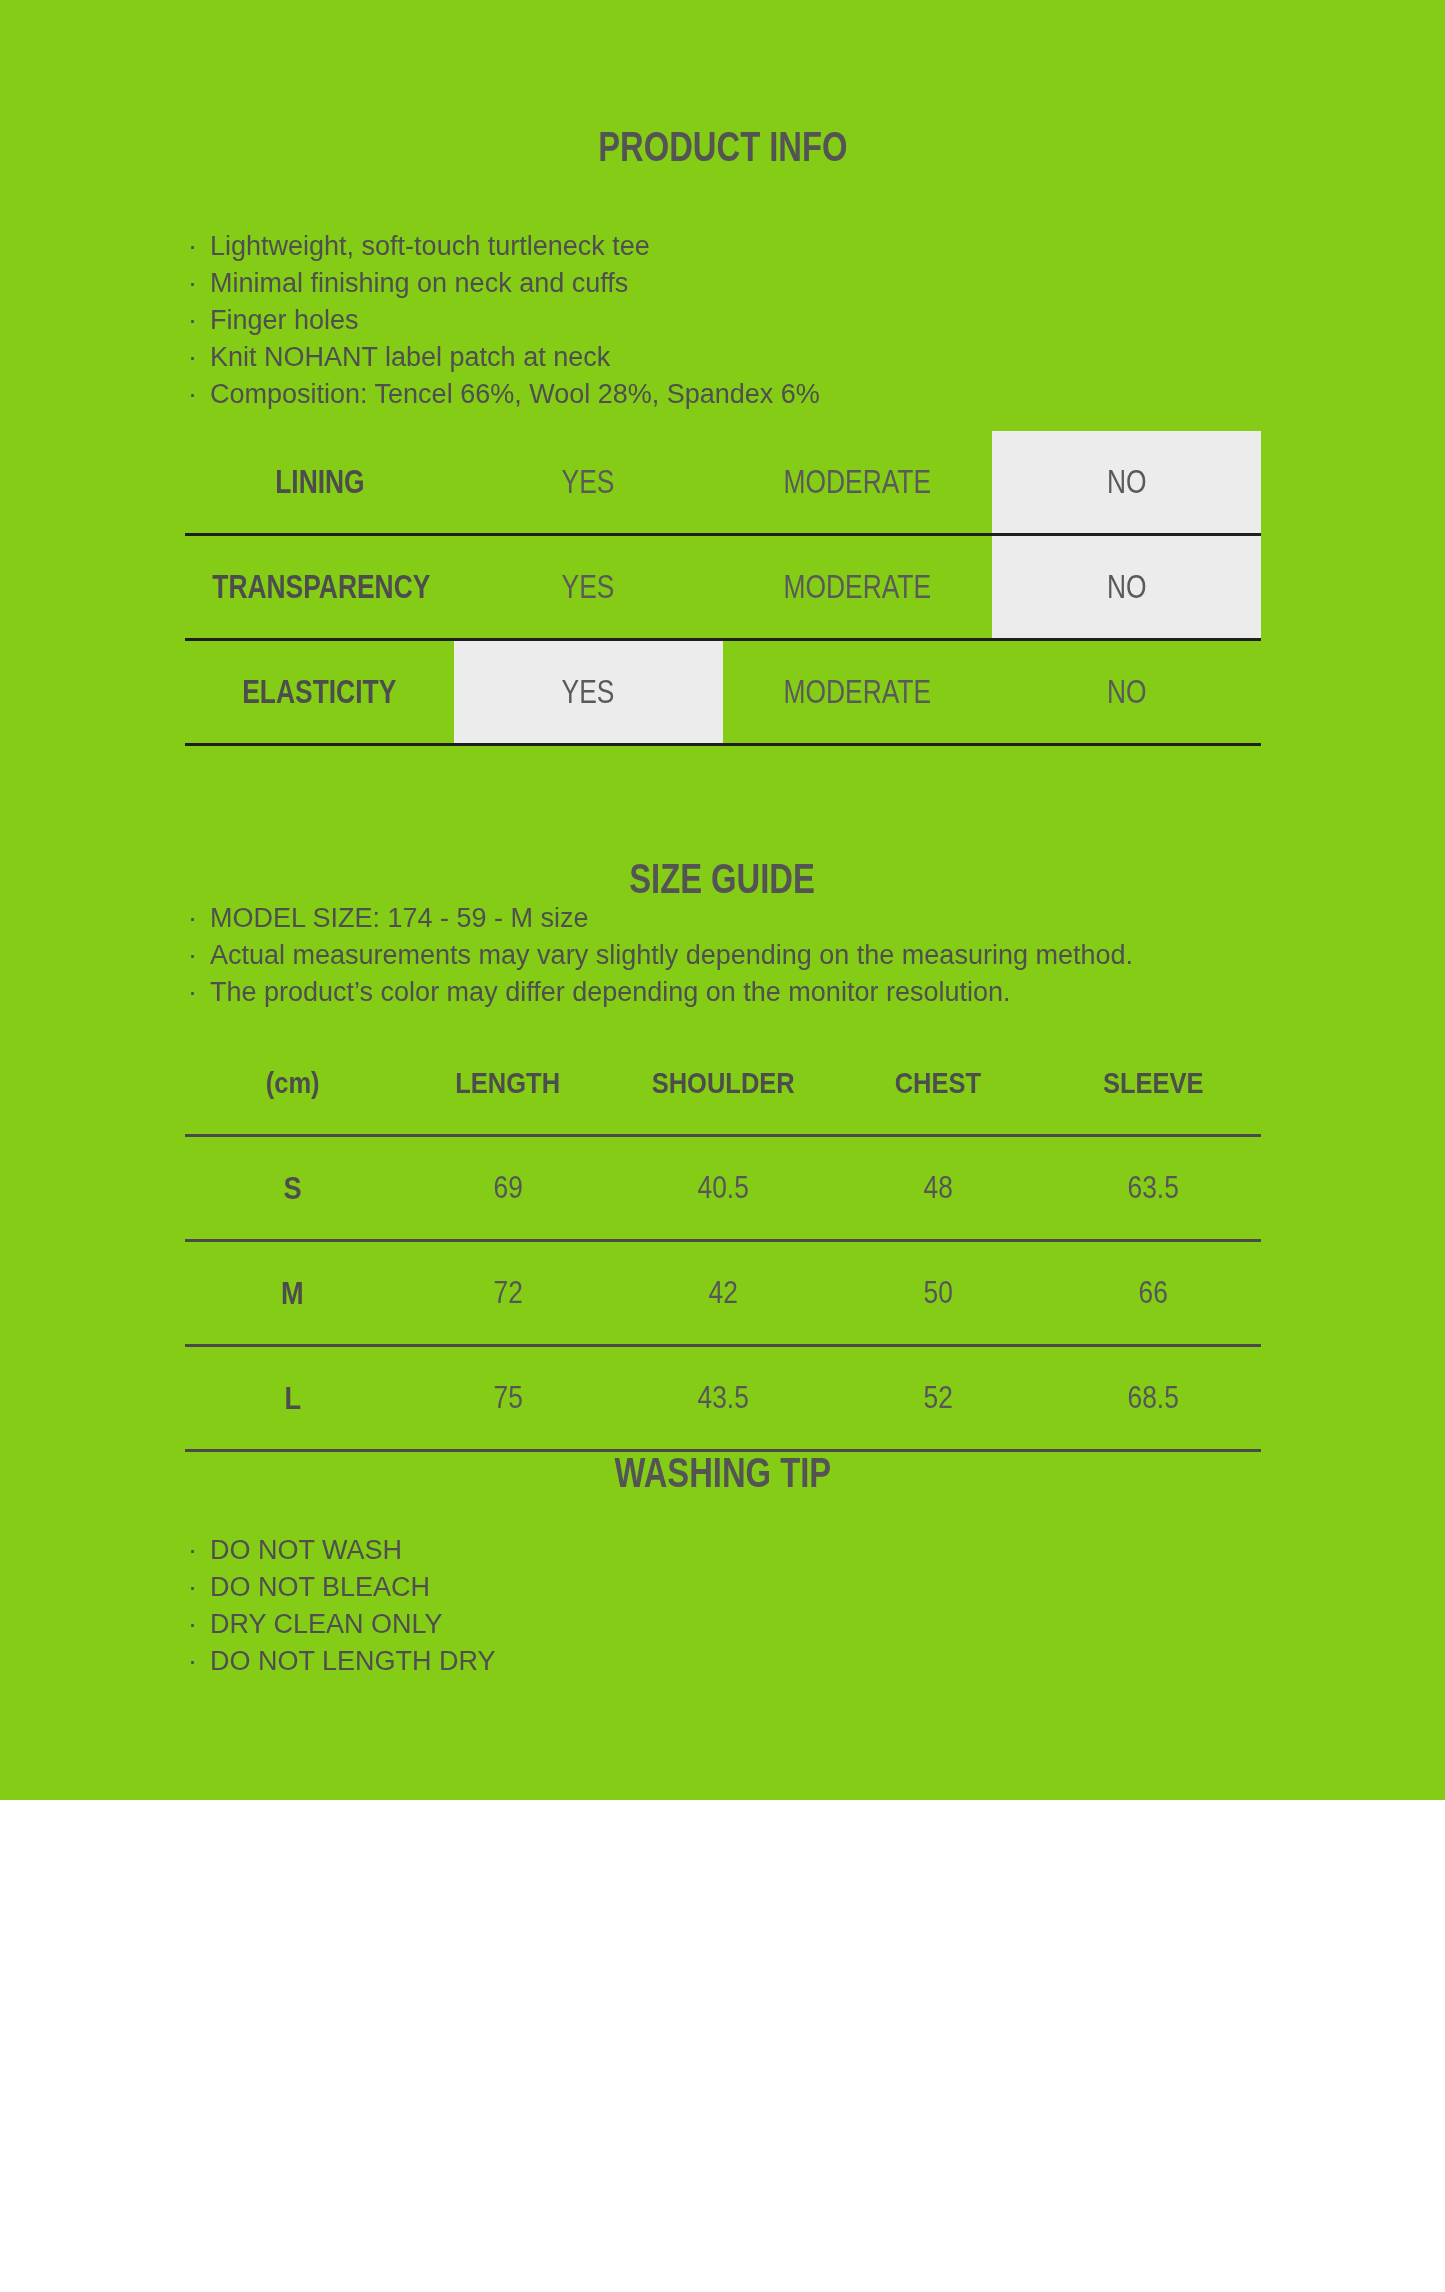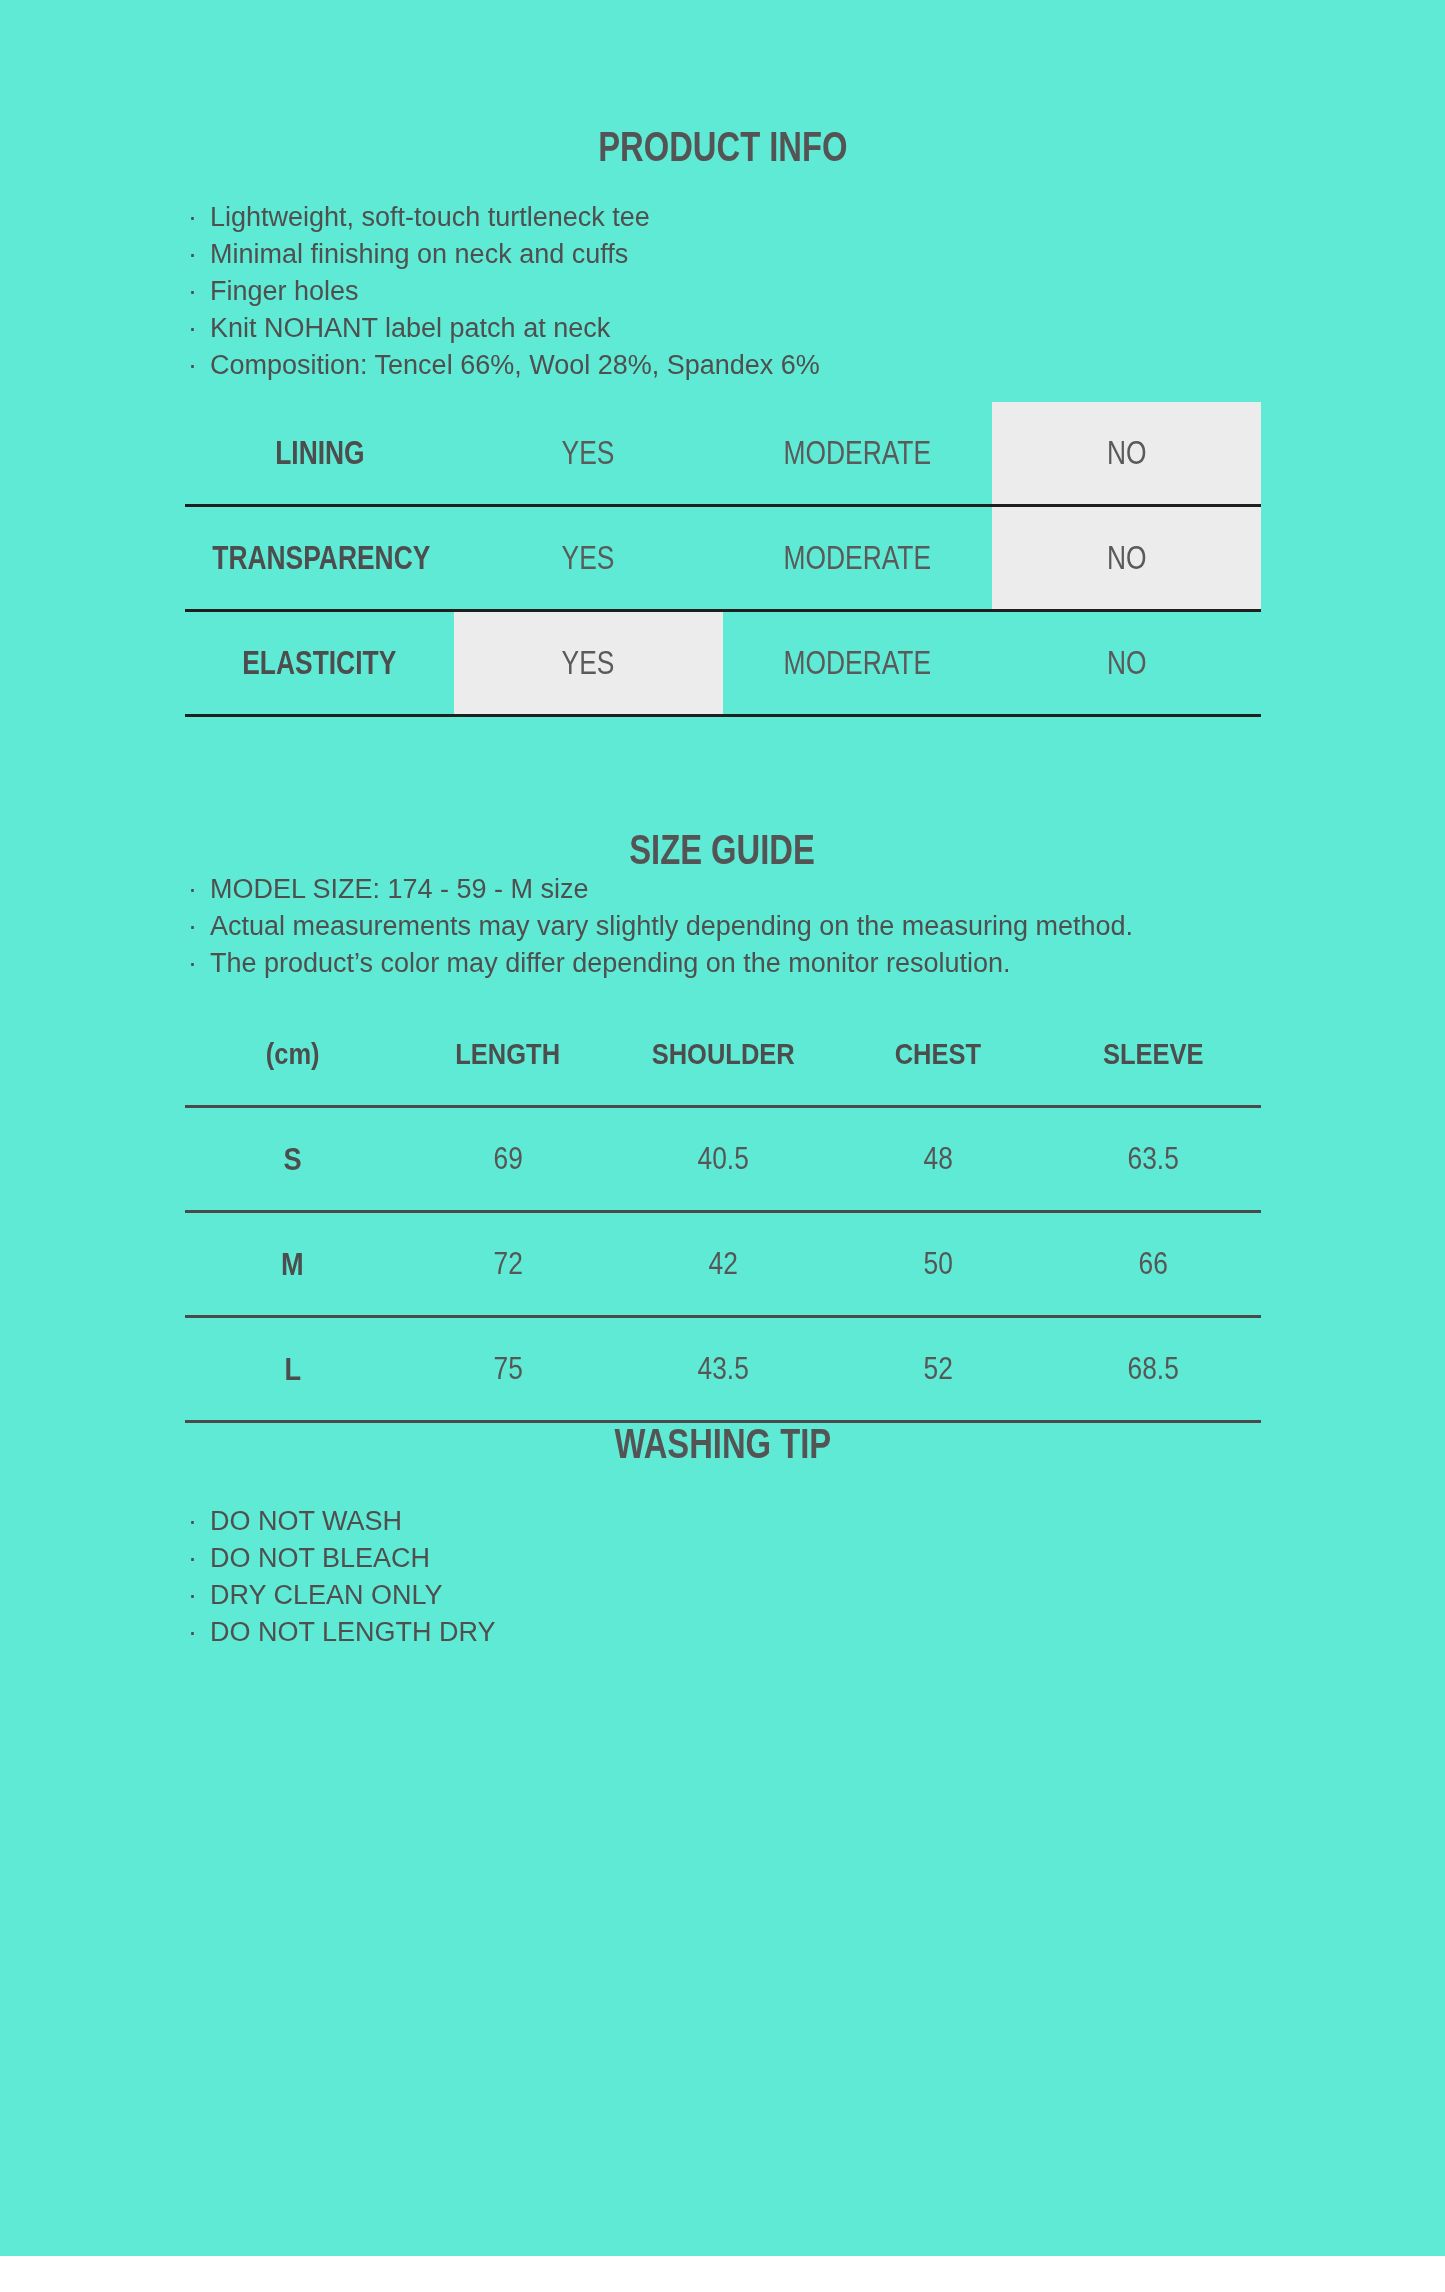--- a/index.html
+++ b/index.html
@@ -4,22 +4,22 @@
 <style>
   html, body { margin:0; padding:0; background:#ffffff; }
   body {
     font-family: "Liberation Sans", "DejaVu Sans", sans-serif;
     color:#4f4f4f;
     -webkit-font-smoothing: antialiased;
   }
   .page {
     position:relative;
     width:1445px;
-    height:2256px;
-    background:#5eead4;
+    height:1800px;
+    background:#84cc16;
     overflow:hidden;
   }
   
   .sec-title {
     margin:0;
     text-align:center;
     font-size:42px;
     line-height:42px;
     font-weight:700;
     color:#545454;
@@ -32,21 +32,21 @@
     margin:0;
     padding:0 40px 0 185px;
     font-size:27px;
     line-height:37px;
     color:#4f4f4f;
   }
   .bullets li { position:relative; padding-left:25px; white-space:nowrap; }
   .bullets li::before { content:"\00B7"; position:absolute; left:3px; top:0; color:#4f4f4f; }
 
   #product-info-title { margin-top:126px; }
-  .bullets.pi { margin-top:31px; }
+  .bullets.pi { margin-top:60px; }
   #size-guide-title { margin-top:112px; }
   .bullets.sg { }
   #washing-tip-title { }
   .bullets.wt { margin-top:38px; }
 
   
   table.attr {
     margin:18px 0 12px 185px;
     width:1076px;
     border-collapse:collapse;

